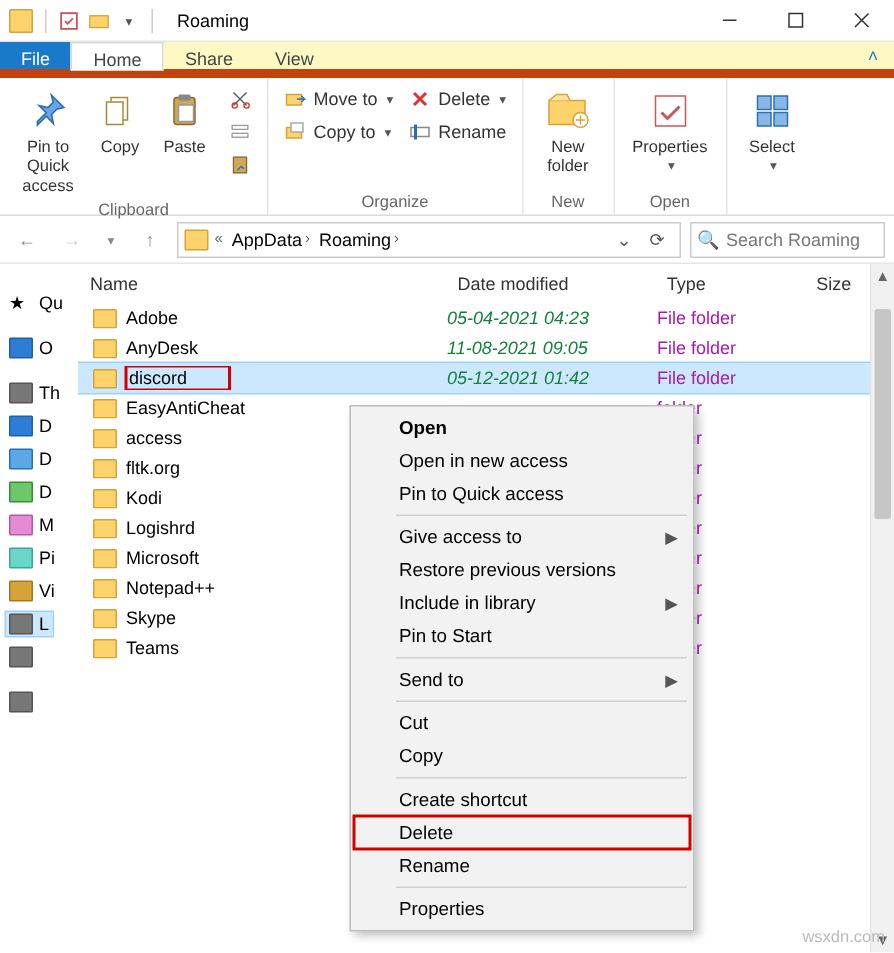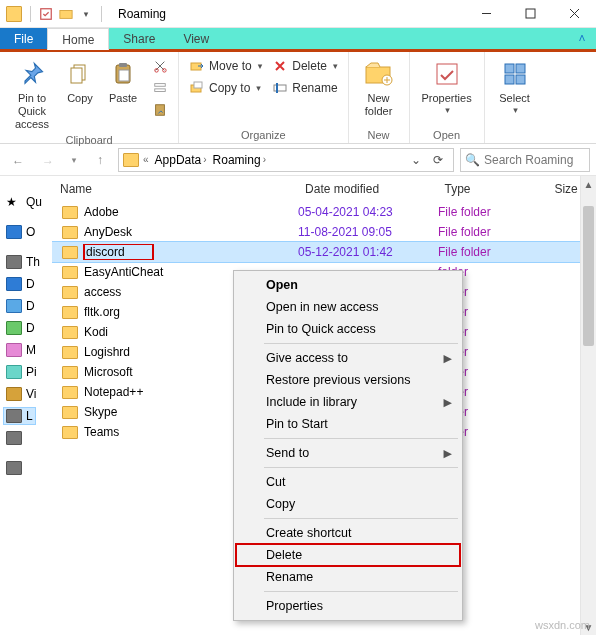--- a/index.html
+++ b/index.html
@@ -9,21 +9,21 @@
   .tb-left { display: flex; align-items: center; gap: 6px; padding-left: 6px; }
   .tb-icon { width: 16px; height: 16px; background: #ffd36b; border: 1px solid #d6a23a; border-radius: 1px; }
   .tb-sep { width: 1px; height: 16px; background: #ccc; margin: 0 2px; }
   .tb-small { width: 14px; height: 14px; display:flex; align-items:center; justify-content:center; }
   .tb-title { margin-left: 8px; font-size: 12px; }
   .tb-sys { margin-left: auto; display:flex; }
   .tb-btn { width: 44px; height: 28px; display:flex; align-items:center; justify-content:center; }
   .tb-btn svg { width: 11px; height: 11px; }
 
   
-  .tabs { height: 24px; display:flex; align-items:stretch; background:#5eead4; border-bottom:3px solid #c2410c; }
+  .tabs { height: 24px; display:flex; align-items:stretch; background:#fef9c3; border-bottom:6px solid #c2410c; }
   .tab { padding: 4px 14px 0 14px; font-size:12px; color:#444; position:relative; }
   .tab.file { background:#1979ca; color:#fff; }
   .tab.active { border:1px solid #dadada; border-bottom:1px solid #fff; margin-bottom:-1px; background:#fff; }
   .tabs .spacer { flex:1; }
   .tabs .help { width:28px; display:flex; align-items:center; justify-content:center; color:#1979ca; }
 
   
   .ribbon { height: 92px; background:#fff; display:flex; border-bottom:1px solid #dadada; }
   .group { border-right:1px solid #e5e5e5; padding:4px 8px 2px 8px; display:flex; flex-direction:column; }
   .group-body { flex:1; display:flex; align-items:flex-start; gap:6px; }
@@ -55,28 +55,28 @@
   .sb-ico.star { background:none; border:none; }
   .sb-ico.blue { background:#2e7cd6; border-color:#1e5fa8; }
   .sb-ico.gray { background:#777; border-color:#555; }
 
   .listwrap { flex:1; overflow:hidden; position:relative; }
   .cols { display:flex; height:26px; align-items:center; font-size:12px; color:#333; border-bottom:0; }
   .col { padding:0 8px; border-right:0; }
   .c-name { width:246px; padding-left:10px; }
   .c-date { width:140px; }
   .c-type { width:100px; }
-  .c-size { width:60px;text-align:center; }
+  .c-size { width:60px; }
 
   .rows { }
   .row { display:flex; height:20px; align-items:center; font-size:12px; }
   .row .cell { overflow:hidden; white-space:nowrap; }
   .row .n { width:246px; display:flex; align-items:center; gap:6px; padding-left:10px;}
   .row .n .fico { width:16px; height:13px; background:#ffd36b; border:1px solid #d6a23a; border-radius:1px; }
-  .row .d { width:140px; color:#6d28d9; }
+  .row .d { width:140px; color:#15803d;font-style:italic; }
   .row .t { width:100px; color:#a21caf; }
   .row.sel { background:#cce8ff; outline:1px solid #99d1ff; }
   .redbox { outline:2px solid #d40000; outline-offset:-1px; }
 
   
   .ctxmenu { position:absolute; left:233px; top:270px; width:230px; background:#f2f2f2; border:1px solid #bdbdbd; box-shadow:3px 3px 6px rgba(0,0,0,.25); padding:3px 2px; }
   .ctxmenu .mi { padding:4px 8px 4px 30px; font-size:12.5px; color:#000; position:relative; display:flex; align-items:center; }
   .ctxmenu .mi .arr { margin-left:auto; font-size:11px; color:#555; }
   .ctxmenu .mi.bold { font-weight:600; }
   .ctxmenu hr { border:none; border-top:1px solid #d0d0d0; margin:3px 2px 3px 28px; }

